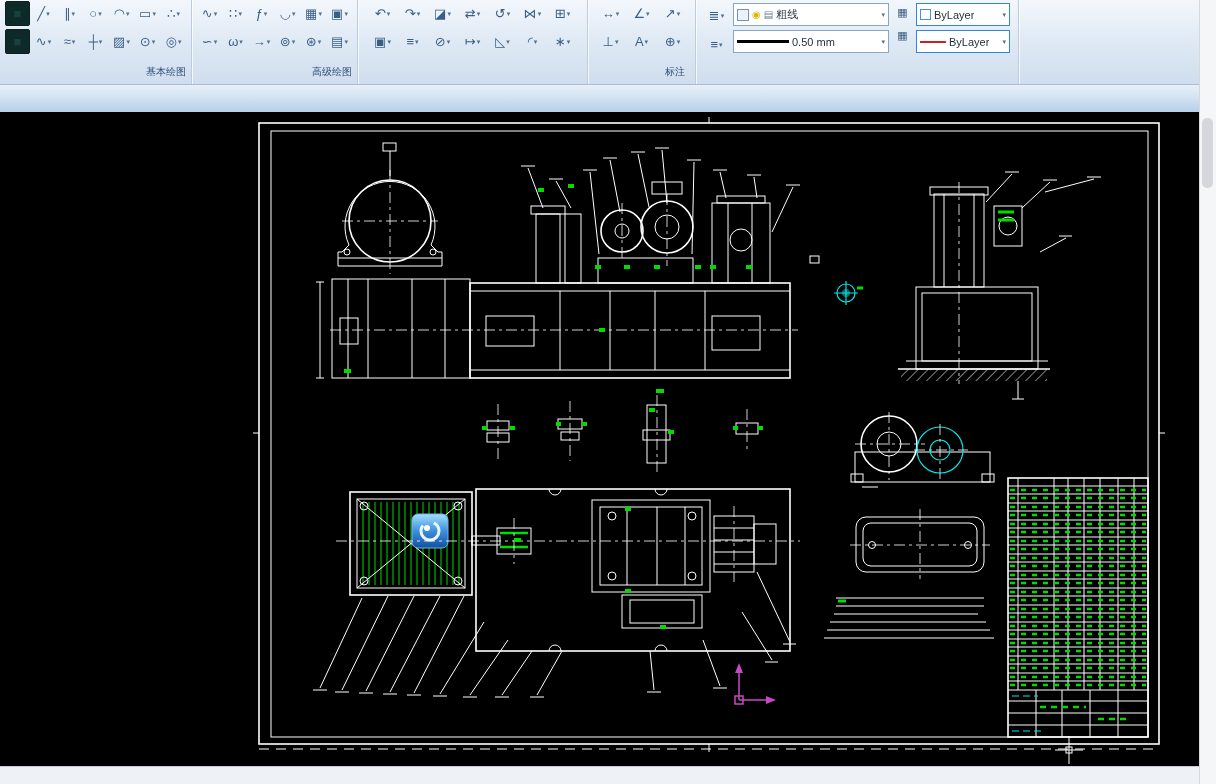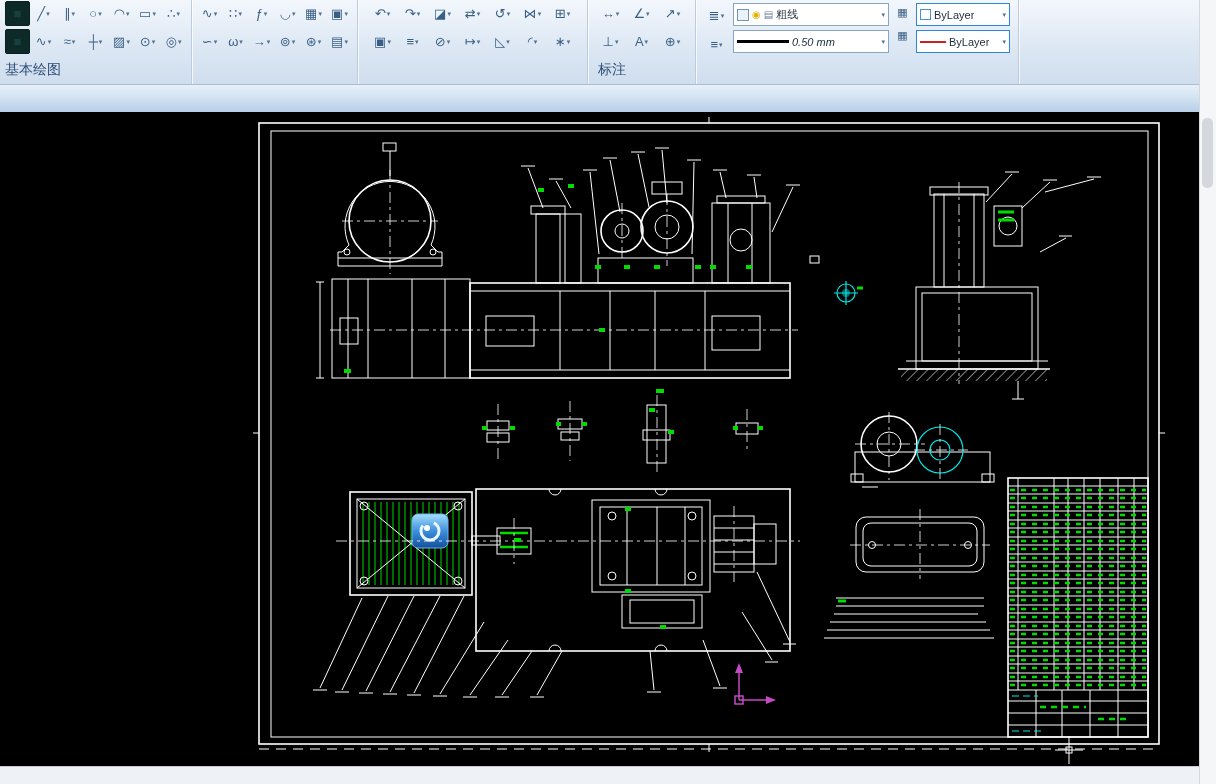--- a/index.html
+++ b/index.html
@@ -23,21 +23,21 @@
   .tool-btn{
     display:inline-flex;align-items:center;justify-content:center;
     height:23px;min-width:21px;padding:0 1px;border-radius:2px;
     color:#3a5f85;cursor:pointer;border:1px solid transparent;
   }
   .tool-btn .glyph{font-size:13px;line-height:1;}
   .tool-btn .dd{font-size:7px;color:#517192;margin-left:1px;}
   .tool-btn.dark{background:#0e2a28;border:1px solid #0a211f;}
   .tool-btn.dark .glyph{color:#17413d;}
   .group-label{
-    text-align:left;font-size:14px;color:#2d4d77;padding:3px 0 5px;white-space:nowrap;
+    text-align:right;font-size:10px;color:#2d4d77;padding:3px 0 5px;white-space:nowrap;
   }
   
   .prop-grid{display:flex;gap:4px;flex:1;align-items:flex-start;padding-top:2px;}
   .prop-stack{display:flex;flex-direction:column;gap:4px;}
   .combo{
     display:flex;align-items:center;height:21px;background:#fff;
     border:1px solid #87a6c4;padding:0 3px;gap:3px;overflow:hidden;
   }
   .combo.focus{border:1px solid #2f86e0;}
   .combo .val{font-size:11px;color:#1d2b3a;white-space:nowrap;overflow:hidden;}
@@ -198,20 +198,21 @@
           <span class="tool-btn">
             <span class="glyph">⊛</span>
             <span class="dd">▾</span>
           </span>
           <span class="tool-btn">
             <span class="glyph">▤</span>
             <span class="dd">▾</span>
           </span>
         </div>
     </div>
+    <div class="group-label">高级绘图</div>
   </div>
 
   <div class="rgroup" style="padding-left:12px;padding-right:12px;">
     <div class="rows">
       <div class="tool-row" style="gap:5px;">
           <span class="tool-btn">
             <span class="glyph">↶</span>
             <span class="dd">▾</span>
           </span>
           <span class="tool-btn">
@@ -321,21 +322,21 @@
       <div class="prop-stack">
         <div class="combo w148">
           <span class="sw-box"></span>
           <span class="bulb">◉</span>
           <span class="printer">▤</span>
           <span class="val">粗线</span>
           <span class="dd">▾</span>
         </div>
         <div class="combo w148">
           <span class="line-preview"></span>
-          <span class="val" style="max-width:44px;font-style:italic;">0.50 mm</span>
+          <span class="val" style="max-width:44px;">0.50 mm</span>
           <span class="dd">▾</span>
         </div>
       </div>
       <div class="prop-stack">
         <span class="mini-btn">▦</span>
         <span class="mini-btn">▦</span>
       </div>
       <div class="prop-stack">
         <div class="combo w86 focus">
           <span class="sw-blue"></span>

